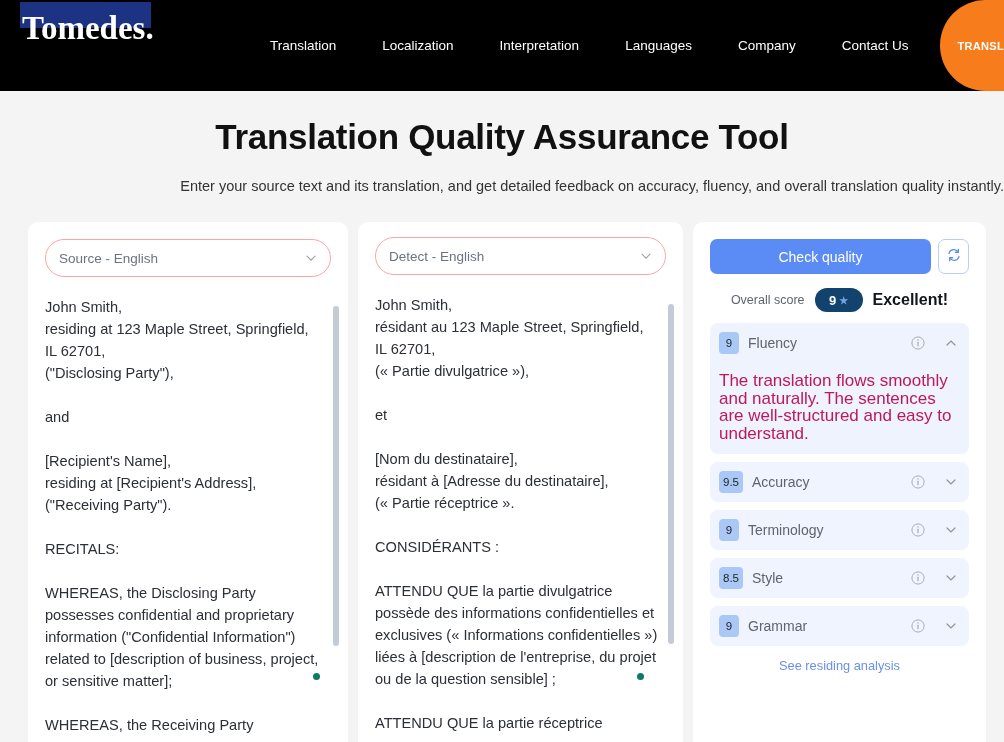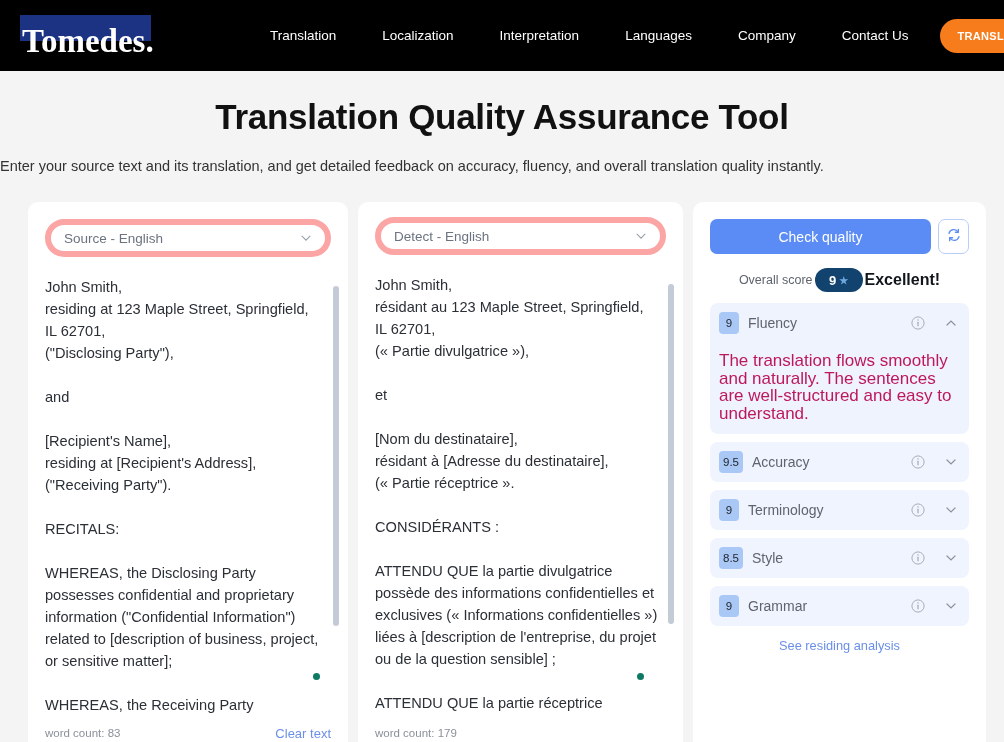--- a/index.html
+++ b/index.html
@@ -11,24 +11,23 @@
   }
 
   body {
     font-family: "Liberation Sans", sans-serif;
     background: #f4f4f4;
     color: #333;
   }
 
   
   .navbar {
-    height: 71px;
+    height: 91px;
     background: #000000;
     display: flex;
-    align-items: center;
     padding: 0 26px 0 18px;
     position: relative;
   }
 
   .logo {
     position: relative;
     width: 150px;
     height: 46px;
     display: flex;
     align-items: flex-end;
@@ -87,21 +86,21 @@
   
   .page-title {
     text-align: center;
     font-size: 35px;
     font-weight: 700;
     color: #111111;
     letter-spacing: -0.3px;
     margin-top: 26px;
   }
   .page-subtitle {
-    text-align: left;
+    text-align: right;
     font-size: 14.5px;
     color: #333333;
     margin-top: 21px;
   }
 
   
   .workspace {
     display: flex;
     gap: 10px;
     padding: 0 28px;
@@ -119,21 +118,21 @@
   }
 
   .panel-source   { width: 320px; flex: 0 0 320px; }
   .panel-target   { width: 325px; flex: 0 0 325px; }
   .panel-results  { width: 293px; flex: 0 0 293px; }
 
   
   .lang-select {
     margin: 17px 17px 0 17px;
     height: 38px;
-    border: 6px solid #fca5a5;
+    border: 1px solid #fca5a5;
     border-radius: 19px;
     display: flex;
     align-items: center;
     justify-content: space-between;
     padding: 0 13px;
     cursor: pointer;
     background: #fff;
   }
   .panel-target .lang-select { margin-top: 15px; }
   .lang-select-label {
@@ -233,21 +232,21 @@
     align-items: center;
     justify-content: center;
     cursor: pointer;
     flex: 0 0 31px;
   }
 
   .overall-row {
     display: flex;
     align-items: center;
     justify-content: center;
-    gap: 2px;
+    gap: 10px;
     margin-top: 14px;
   }
   .overall-label {
     font-size: 12.5px;
     color: #5e646e;
   }
   .overall-badge {
     background: #12436f;
     color: #ffffff;
     border-radius: 999px;

